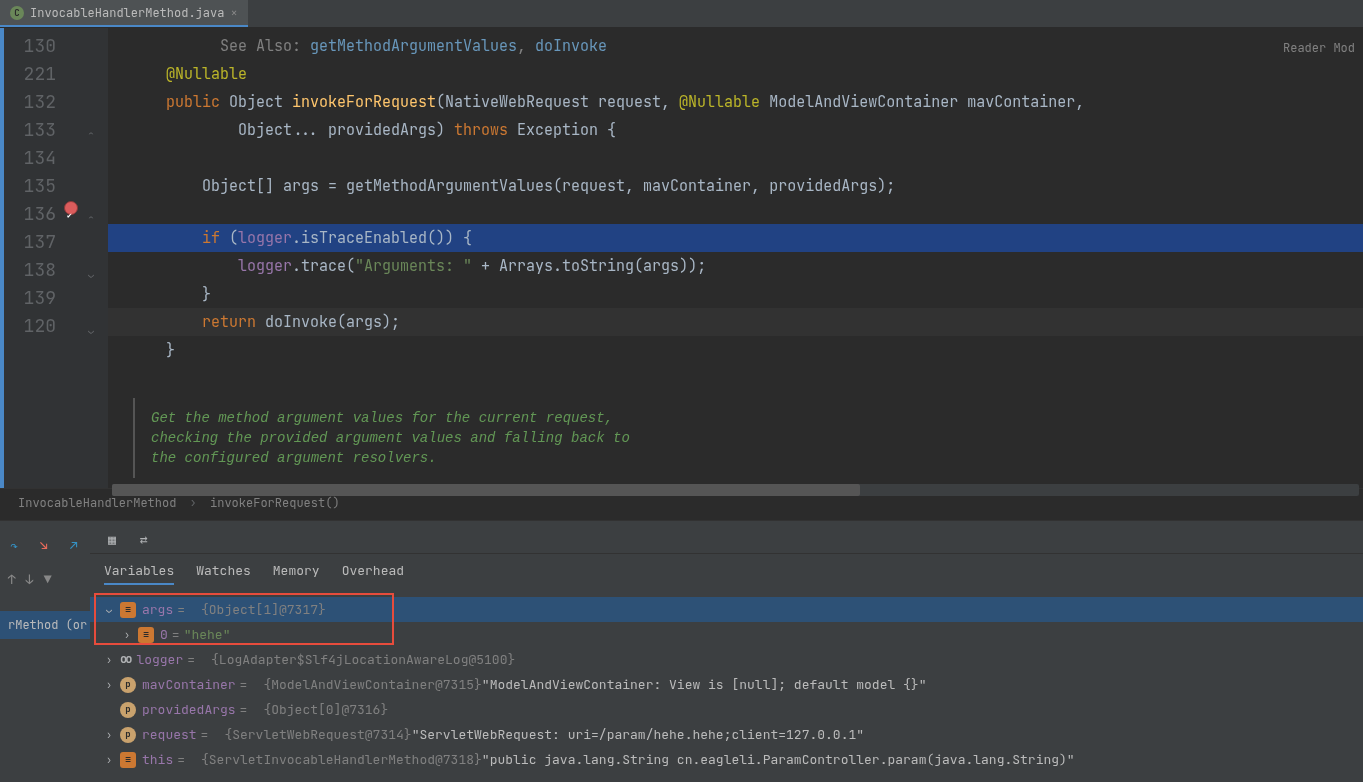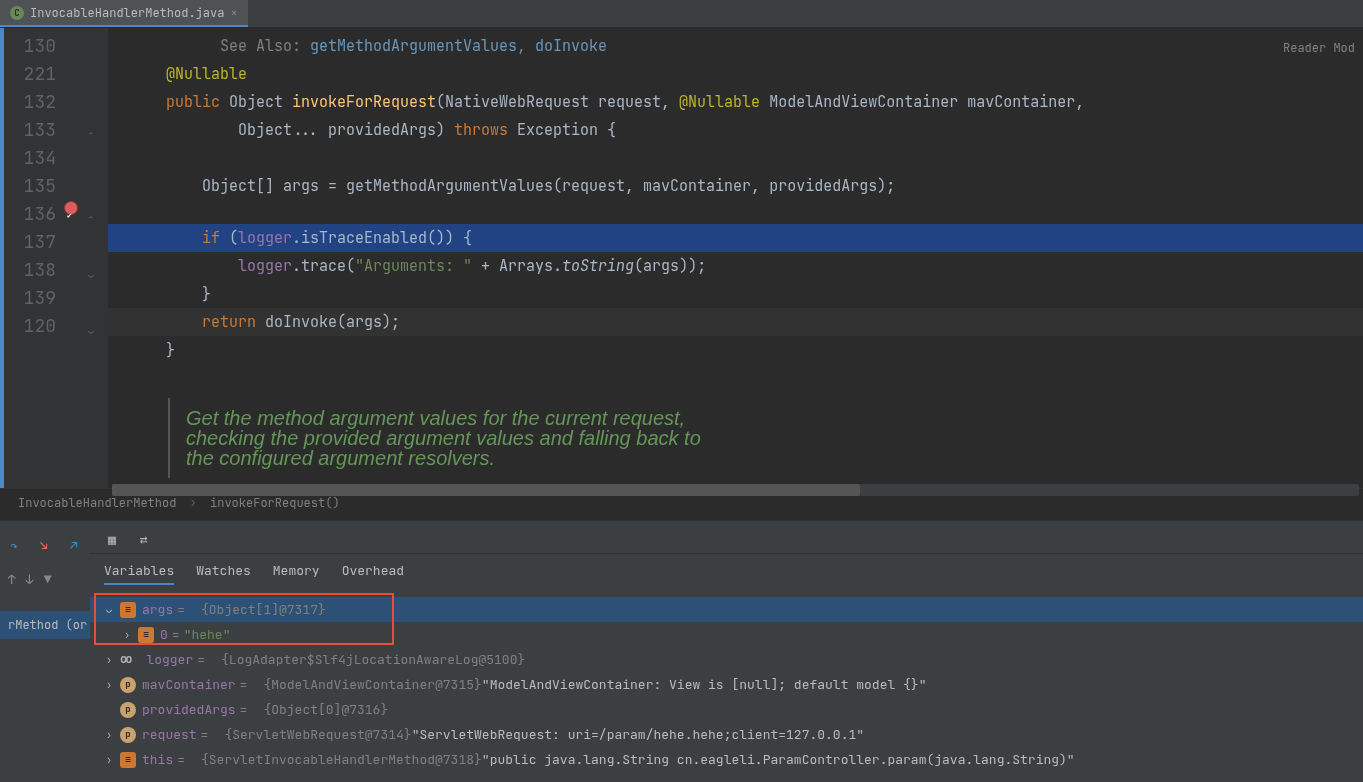--- a/index.html
+++ b/index.html
@@ -26,23 +26,23 @@
 
 .bp-col { width:20px; background:#313335; line-height:28px; padding-top:4px; position:relative; }
 .bp { position:absolute; left:2px; width:14px; height:14px; border-radius:50%; background:#db5c5c; border:1px solid #8c3a3a; }
 .bp::after { content:"✔"; color:#fff; font-size:8px; position:absolute; left:2px; top:-1px; }
 
 
 .kw { color:#cc7832; font-weight:normal; }
 .ann { color:#bbb529; }
 .str { color:#6a8759; }
 .method-def { color:#ffc66d; }
-.static-call { font-style:italic; }
+.static-call { }
 .field { color:#9876aa; }
-.comment-box { margin:6px 0 0 60px; padding:10px 16px; border-left:2px solid #555; color:#629755; font-style:italic; font-size:20px; line-height:20px; max-width:600px; font-family:Liberation Sans, sans-serif; }
+.comment-box { margin:6px 0 0 25px; padding:10px 16px; border-left:2px solid #555; color:#629755; font-style:italic; font-size:14px; line-height:20px; max-width:600px; font-family:Liberation Mono, monospace; }
 .scrollbar-h { height:12px; background:#3c3f41; margin:6px 4px 0 4px; border-radius:2px; position:relative; }
 .scrollbar-h::before { content:""; position:absolute; left:0; top:0; height:100%; width:60%; background:#555; border-radius:2px; }
 .breadcrumb { padding:6px 18px; color:#808080; font-size:12px; border-top:1px solid #323232; }
 .breadcrumb-sep { color:#606366; margin:0 6px; }
 
 
 .debug-panel { position:absolute; left:0; right:0; bottom:0; top:520px; background:#3c3f41; border-top:1px solid #323232; display:flex; }
 .debug-left { width:90px; background:#3c3f41; padding-top:12px; }
 .dbg-toolbar-row { display:flex; gap:14px; padding:4px 6px 10px 6px; align-items:center; }
 .dbg-tool { width:16px; height:16px; display:flex; align-items:center; justify-content:center; color:#afb1b3; font-size:13px; cursor:pointer; }
@@ -57,21 +57,21 @@
 .vars { padding:4px 0 10px 0; font-size:13px; line-height:25px; }
 .var-row { display:flex; align-items:center; padding-left:12px; height:25px; white-space:nowrap; }
 .var-row.selected { background:#2d5176; }
 .var-indent1 { padding-left:30px; }
 .expander { width:14px; color:#afb1b3; font-size:10px; display:inline-block; text-align:center; margin-right:4px; cursor:pointer; }
 .var-icon { display:inline-flex; width:16px; height:16px; border-radius:3px; align-items:center; justify-content:center; font-size:9px; font-weight:bold; margin-right:6px; }
 .icon-arr { background:#cc7832; color:#2b2b2b; }
 .icon-arr::before{ content:"≡"; font-size:11px;}
 .icon-idx { background:#cc7832; color:#2b2b2b; }
 .icon-idx::before{ content:"≡"; font-size:11px;}
-.icon-oo { color:#afb1b3; font-size:12px; font-weight:bold; letter-spacing:-2px; margin-right:16px; }
+.icon-oo { color:#afb1b3; font-size:12px; font-weight:bold; letter-spacing:-2px; margin-right:6px; }
 .icon-p { background:#c9a26d; color:#2b2b2b; border-radius:50%; }
 .var-name { color:#9876aa; }
 .var-eq { color:#808080; margin:0 4px; }
 .var-gray { color:#808080;margin-left:12px; }
 .var-str { color:#6a8759; }
 .var-white { color:#bbbbbb; }
 .highlight-box { position:absolute; border:2px solid #e74c3c; pointer-events:none; }
 </style>
 </head>
 <body>

